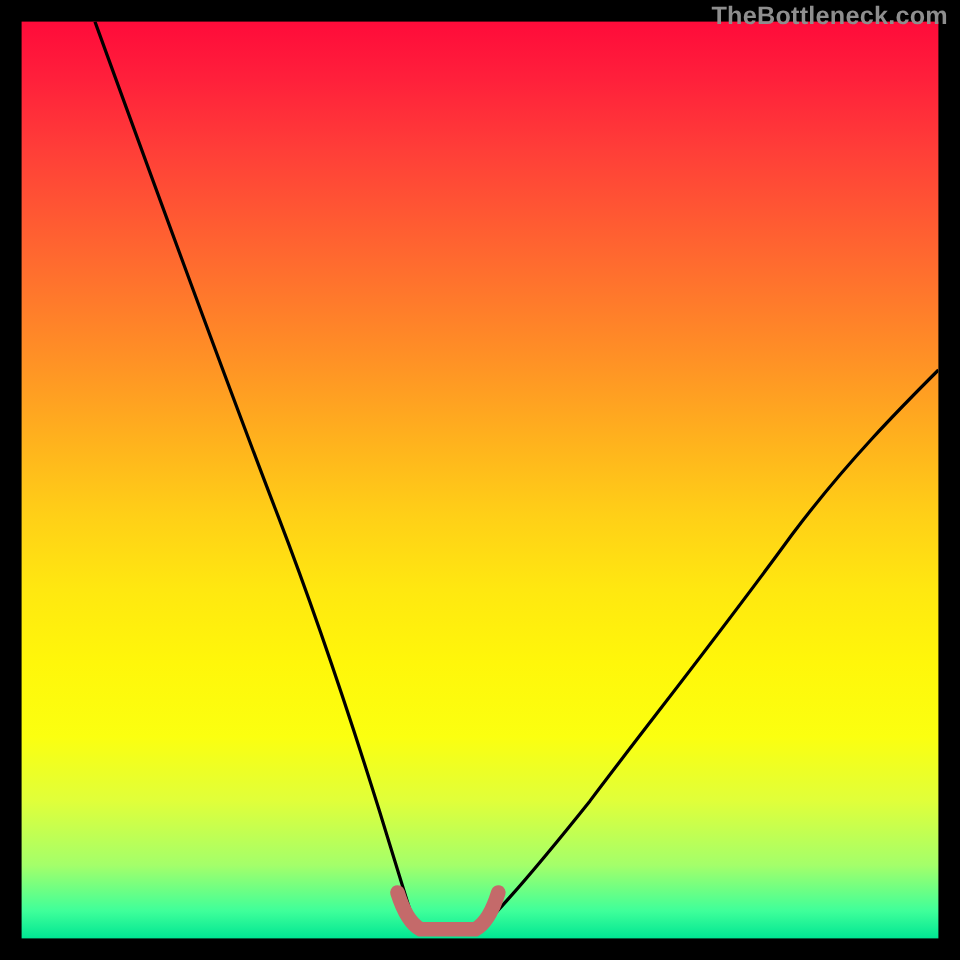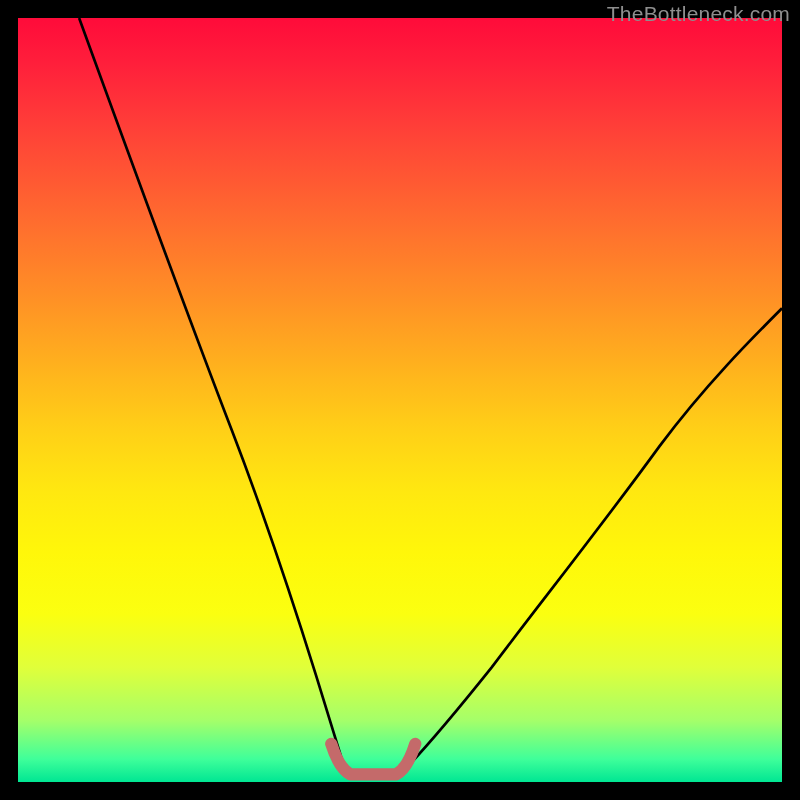--- a/index.html
+++ b/index.html
@@ -31,21 +31,21 @@
       #a4ff6a 92%,
       #3fff9a 97%,
       #00e693 100%);
   }
   .watermark {
     position: absolute;
     top: 2px;
     right: 10px;
     font-family: Arial, Helvetica, sans-serif;
     font-size: 21px;
-    font-weight: 400;
+    font-weight: 700;
     color: #8e8e8e;
     letter-spacing: 0.2px;
     user-select: none;
   }
   svg.curves {
     position: absolute;
     left: 0; top: 0;
     width: 764px; height: 764px;
   }
 </style>

